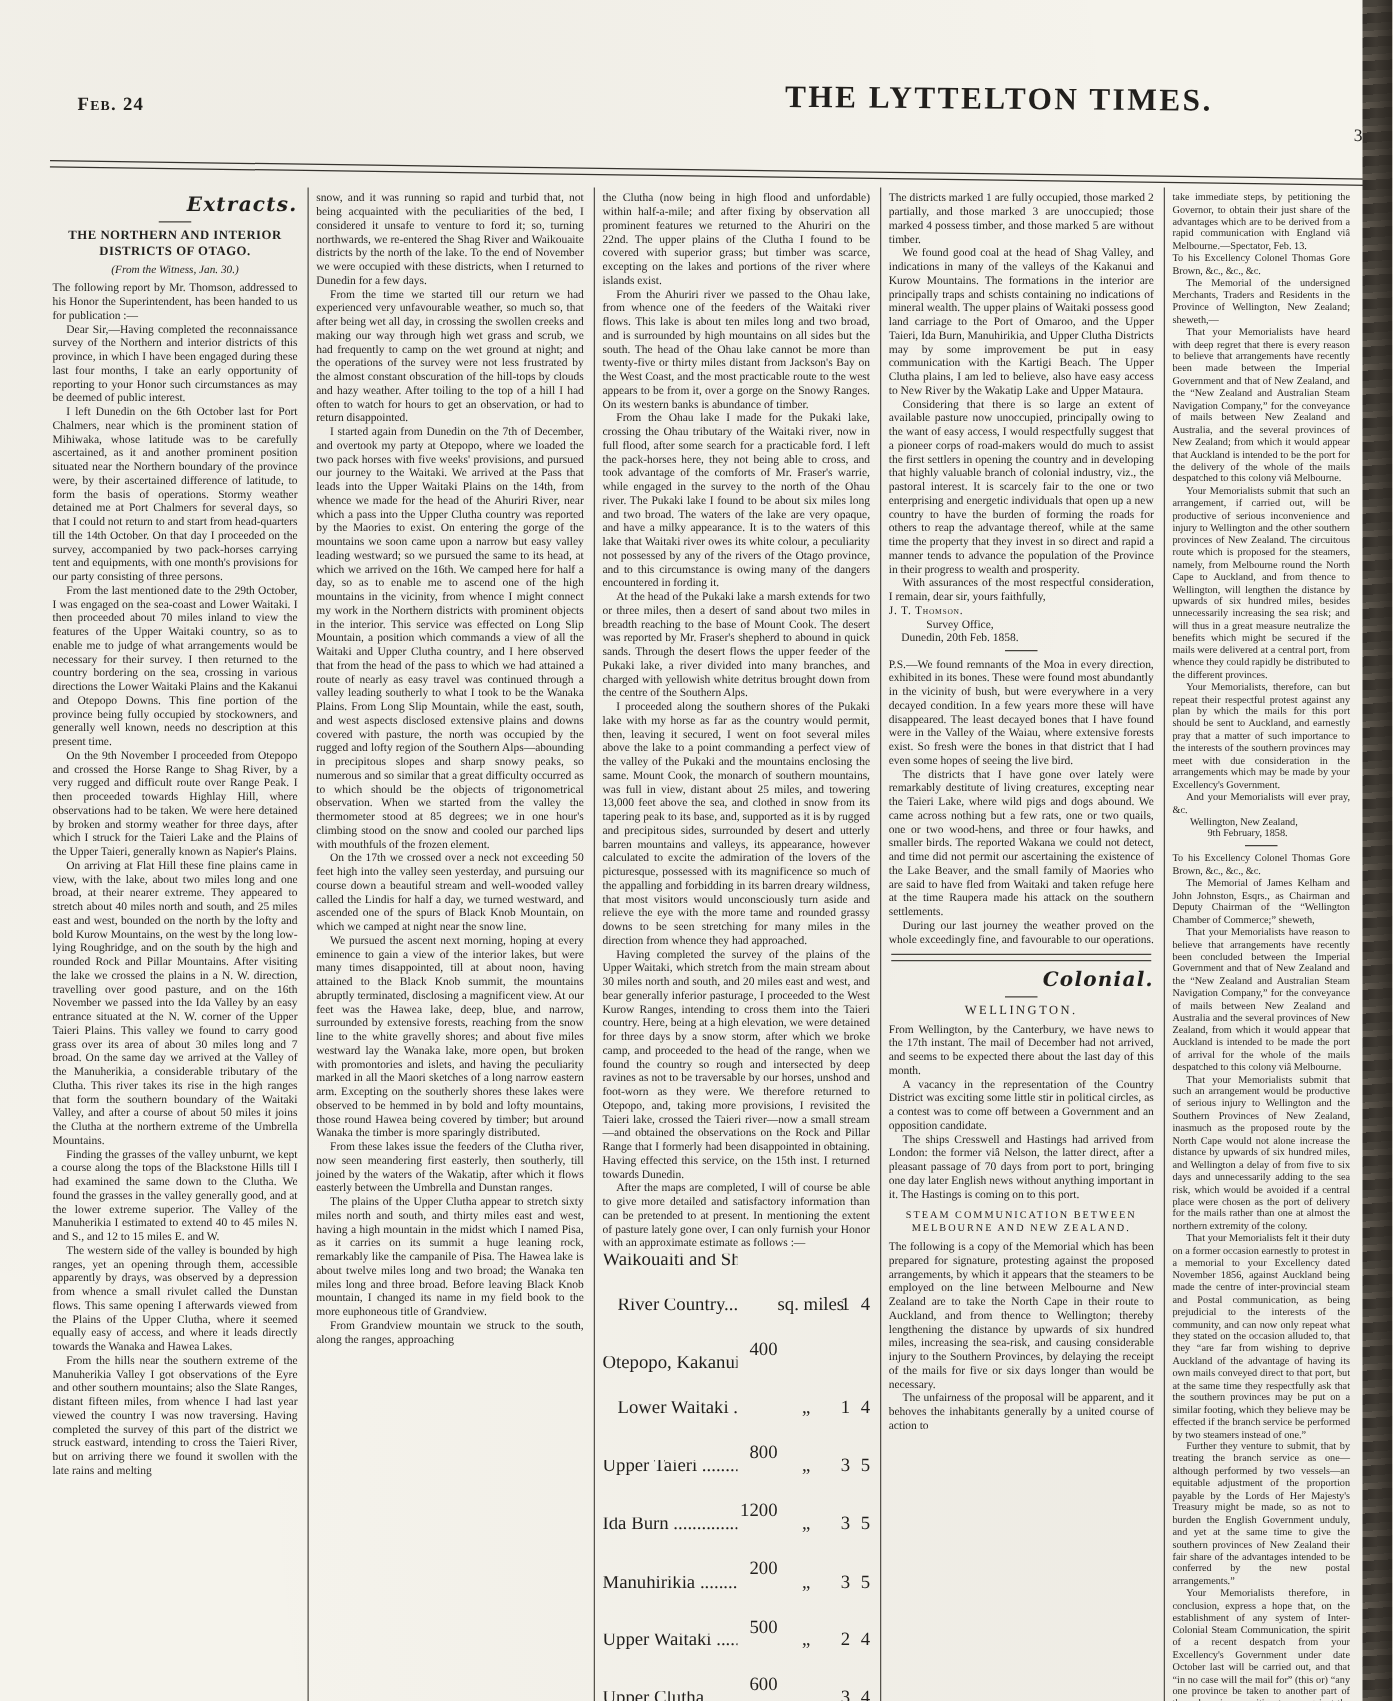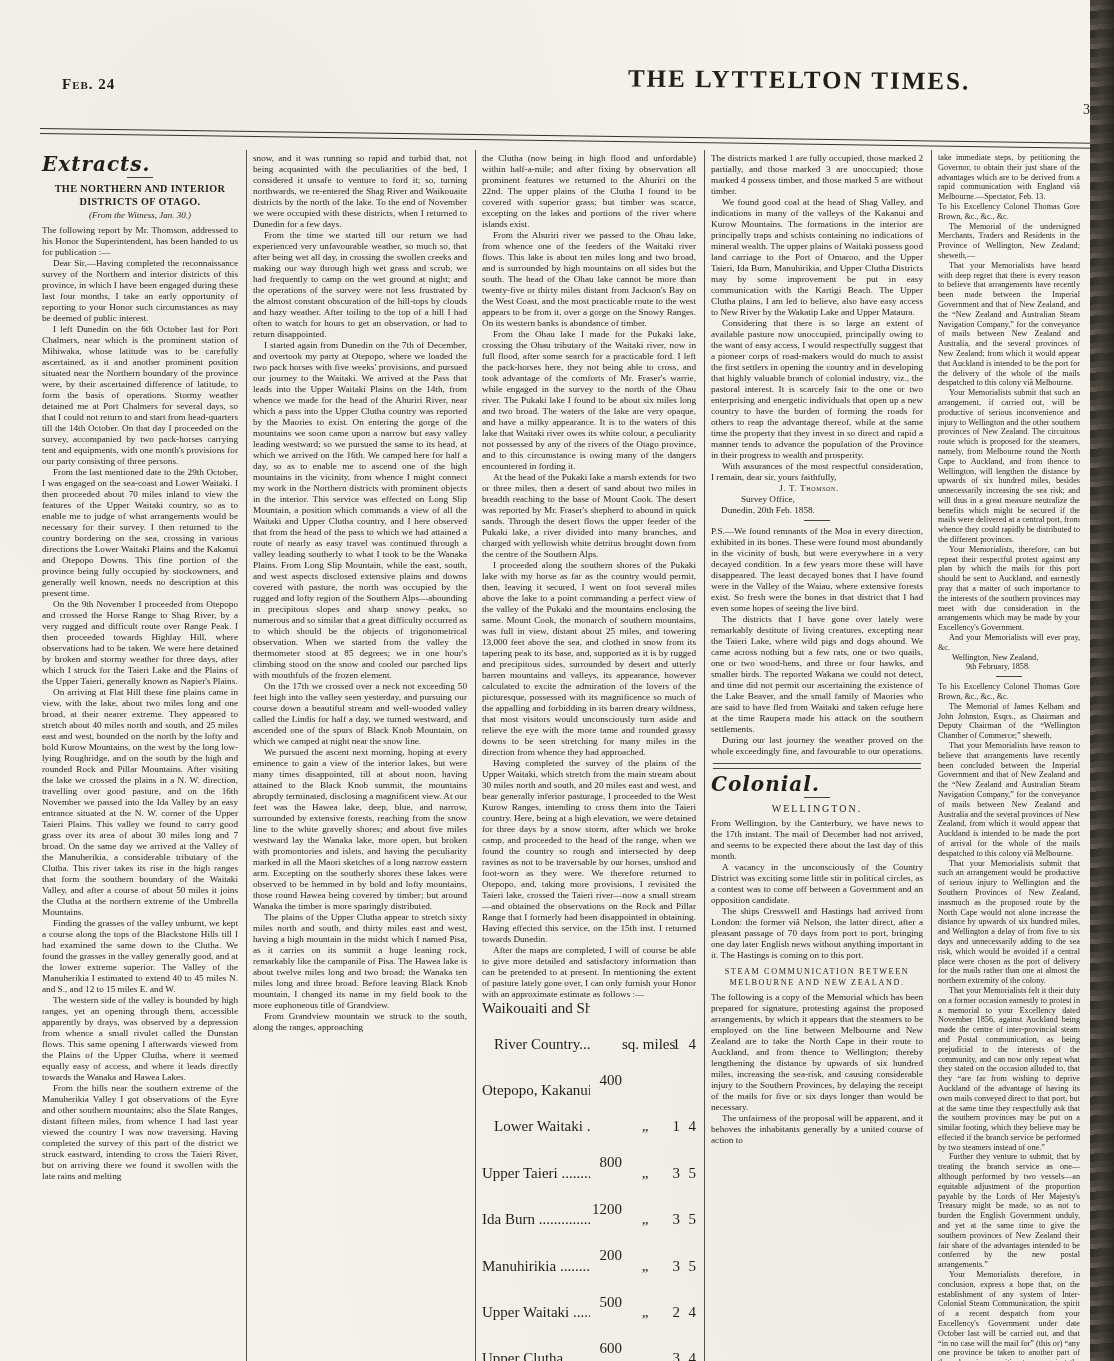--- a/index.html
+++ b/index.html
@@ -12,28 +12,28 @@
   .hdr .date{position:absolute;left:62px;top:18px;font-size:15px;font-weight:bold;letter-spacing:1px;font-variant:small-caps;}
   .hdr .masthead{position:absolute;left:628px;top:8px;margin:0;font-size:25px;font-weight:bold;letter-spacing:2px;white-space:nowrap;transform:rotate(0.5deg);}
   .hdr .pagenum{position:absolute;right:24px;top:44px;font-size:14px;}
   .double-rule{position:absolute;top:128px;left:40px;right:20px;height:4px;border-top:1.6px solid #35322d;border-bottom:1px solid #35322d;transform:rotate(0.8deg);transform-origin:left center;}
   .columns{position:absolute;top:150px;left:36px;right:26px;bottom:0;display:grid;grid-template-columns:211px 229px 229px 227px 1fr;}
   .col{padding:3px 8px 0 6px;border-right:1px solid #55524b;overflow:hidden;font-size:9.2px;line-height:11px;}
   .col:last-child{border-right:none;}
   .col.col5{font-size:8.2px;line-height:9.8px;}
   .para{text-align:justify;text-indent:11px;}
   .para.noindent{text-indent:0;}
-  .h-black{text-align:left;font-family:"DejaVu Serif",serif;font-style:italic;font-weight:bold;font-size:20px;line-height:18px;letter-spacing:1px;margin:2px 0 1px;}
+  .h-black{text-align:right;font-family:"DejaVu Serif",serif;font-style:italic;font-weight:bold;font-size:16px;line-height:18px;letter-spacing:1px;margin:2px 0 1px;}
   .rule-short{width:26px;border-top:1px solid #45423c;margin:4px auto 5px;height:0;}
   .rule-double{height:4px;border-top:1px solid #45423c;border-bottom:1px solid #45423c;margin:6px 2px 6px;}
   .h-caps{text-align:center;font-weight:bold;font-size:10.2px;line-height:12.5px;letter-spacing:0.4px;margin:2px 0;}
   .h-town{text-align:center;font-size:10px;letter-spacing:2px;margin:3px 0 4px;}
   .byline{text-align:center;font-style:italic;font-size:9px;margin:1px 0 4px;}
   .h-sub{text-align:center;font-size:8.2px;letter-spacing:1.6px;line-height:11px;margin:5px 4px 4px;}
-  .sig{text-align:center;font-variant:small-caps;padding-right:16px;letter-spacing:0.6px;}
+  .sig{text-align:left;font-variant:small-caps;padding-right:16px;letter-spacing:0.6px;}
   .line{text-indent:0;}
   .table{margin-top:3px;font-size:15px;line-height:10.4px;}
   .trow{display:flex;white-space:nowrap;}
   .trow .lbl{overflow:hidden;}
   .trow .lbl.ind{padding-left:12px;}
   .trow .area{margin-left:auto;min-width:32px;text-align:right;margin-top:36px;}
   .trow .unit{min-width:46px;text-align:center;}
   .trow .m1{min-width:12px;text-align:right;}
   .trow .m2{min-width:16px;text-align:right;}
   .page-edge{position:absolute;right:0;top:0;width:24px;height:100%;
@@ -66,20 +66,21 @@
         <div class="para">Finding the grasses of the valley unburnt, we kept a course along the tops of the Blackstone Hills till I had examined the same down to the Clutha. We found the grasses in the valley generally good, and at the lower extreme superior. The Valley of the Manuherikia I estimated to extend 40 to 45 miles N. and S., and 12 to 15 miles E. and W.</div>
         <div class="para">The western side of the valley is bounded by high ranges, yet an opening through them, accessible apparently by drays, was observed by a depression from whence a small rivulet called the Dunstan flows. This same opening I afterwards viewed from the Plains of the Upper Clutha, where it seemed equally easy of access, and where it leads directly towards the Wanaka and Hawea Lakes.</div>
         <div class="para">From the hills near the southern extreme of the Manuherikia Valley I got observations of the Eyre and other southern mountains; also the Slate Ranges, distant fifteen miles, from whence I had last year viewed the country I was now traversing. Having completed the survey of this part of the district we struck eastward, intending to cross the Taieri River, but on arriving there we found it swollen with the late rains and melting</div>
       </div>
       <div class="col col2">
         <div class="para noindent">snow, and it was running so rapid and turbid that, not being acquainted with the peculiarities of the bed, I considered it unsafe to venture to ford it; so, turning northwards, we re-entered the Shag River and Waikouaite districts by the north of the lake. To the end of November we were occupied with these districts, when I returned to Dunedin for a few days.</div>
         <div class="para">From the time we started till our return we had experienced very unfavourable weather, so much so, that after being wet all day, in crossing the swollen creeks and making our way through high wet grass and scrub, we had frequently to camp on the wet ground at night; and the operations of the survey were not less frustrated by the almost constant obscuration of the hill-tops by clouds and hazy weather. After toiling to the top of a hill I had often to watch for hours to get an observation, or had to return disappointed.</div>
         <div class="para">I started again from Dunedin on the 7th of December, and overtook my party at Otepopo, where we loaded the two pack horses with five weeks' provisions, and pursued our journey to the Waitaki. We arrived at the Pass that leads into the Upper Waitaki Plains on the 14th, from whence we made for the head of the Ahuriri River, near which a pass into the Upper Clutha country was reported by the Maories to exist. On entering the gorge of the mountains we soon came upon a narrow but easy valley leading westward; so we pursued the same to its head, at which we arrived on the 16th. We camped here for half a day, so as to enable me to ascend one of the high mountains in the vicinity, from whence I might connect my work in the Northern districts with prominent objects in the interior. This service was effected on Long Slip Mountain, a position which commands a view of all the Waitaki and Upper Clutha country, and I here observed that from the head of the pass to which we had attained a route of nearly as easy travel was continued through a valley leading southerly to what I took to be the Wanaka Plains. From Long Slip Mountain, while the east, south, and west aspects disclosed extensive plains and downs covered with pasture, the north was occupied by the rugged and lofty region of the Southern Alps—abounding in precipitous slopes and sharp snowy peaks, so numerous and so similar that a great difficulty occurred as to which should be the objects of trigonometrical observation. When we started from the valley the thermometer stood at 85 degrees; we in one hour's climbing stood on the snow and cooled our parched lips with mouthfuls of the frozen element.</div>
         <div class="para">On the 17th we crossed over a neck not exceeding 50 feet high into the valley seen yesterday, and pursuing our course down a beautiful stream and well-wooded valley called the Lindis for half a day, we turned westward, and ascended one of the spurs of Black Knob Mountain, on which we camped at night near the snow line.</div>
         <div class="para">We pursued the ascent next morning, hoping at every eminence to gain a view of the interior lakes, but were many times disappointed, till at about noon, having attained to the Black Knob summit, the mountains abruptly terminated, disclosing a magnificent view. At our feet was the Hawea lake, deep, blue, and narrow, surrounded by extensive forests, reaching from the snow line to the white gravelly shores; and about five miles westward lay the Wanaka lake, more open, but broken with promontories and islets, and having the peculiarity marked in all the Maori sketches of a long narrow eastern arm. Excepting on the southerly shores these lakes were observed to be hemmed in by bold and lofty mountains, those round Hawea being covered by timber; but around Wanaka the timber is more sparingly distributed.</div>
+        <div class="para">From these lakes issue the feeders of the Clutha river, now seen meandering first easterly, then southerly, till joined by the waters of the Wakatip, after which it flows easterly between the Umbrella and Dunstan ranges.</div>
         <div class="para">The plains of the Upper Clutha appear to stretch sixty miles north and south, and thirty miles east and west, having a high mountain in the midst which I named Pisa, as it carries on its summit a huge leaning rock, remarkably like the campanile of Pisa. The Hawea lake is about twelve miles long and two broad; the Wanaka ten miles long and three broad. Before leaving Black Knob mountain, I changed its name in my field book to the more euphoneous title of Grandview.</div>
         <div class="para">From Grandview mountain we struck to the south, along the ranges, approaching</div>
       </div>
       <div class="col col3">
         <div class="para noindent">the Clutha (now being in high flood and unfordable) within half-a-mile; and after fixing by observation all prominent features we returned to the Ahuriri on the 22nd. The upper plains of the Clutha I found to be covered with superior grass; but timber was scarce, excepting on the lakes and portions of the river where islands exist.</div>
         <div class="para">From the Ahuriri river we passed to the Ohau lake, from whence one of the feeders of the Waitaki river flows. This lake is about ten miles long and two broad, and is surrounded by high mountains on all sides but the south. The head of the Ohau lake cannot be more than twenty-five or thirty miles distant from Jackson's Bay on the West Coast, and the most practicable route to the west appears to be from it, over a gorge on the Snowy Ranges. On its western banks is abundance of timber.</div>
         <div class="para">From the Ohau lake I made for the Pukaki lake, crossing the Ohau tributary of the Waitaki river, now in full flood, after some search for a practicable ford. I left the pack-horses here, they not being able to cross, and took advantage of the comforts of Mr. Fraser's warrie, while engaged in the survey to the north of the Ohau river. The Pukaki lake I found to be about six miles long and two broad. The waters of the lake are very opaque, and have a milky appearance. It is to the waters of this lake that Waitaki river owes its white colour, a peculiarity not possessed by any of the rivers of the Otago province, and to this circumstance is owing many of the dangers encountered in fording it.</div>
         <div class="para">At the head of the Pukaki lake a marsh extends for two or three miles, then a desert of sand about two miles in breadth reaching to the base of Mount Cook. The desert was reported by Mr. Fraser's shepherd to abound in quick sands. Through the desert flows the upper feeder of the Pukaki lake, a river divided into many branches, and charged with yellowish white detritus brought down from the centre of the Southern Alps.</div>
         <div class="para">I proceeded along the southern shores of the Pukaki lake with my horse as far as the country would permit, then, leaving it secured, I went on foot several miles above the lake to a point commanding a perfect view of the valley of the Pukaki and the mountains enclosing the same. Mount Cook, the monarch of southern mountains, was full in view, distant about 25 miles, and towering 13,000 feet above the sea, and clothed in snow from its tapering peak to its base, and, supported as it is by rugged and precipitous sides, surrounded by desert and utterly barren mountains and valleys, its appearance, however calculated to excite the admiration of the lovers of the picturesque, possessed with its magnificence so much of the appalling and forbidding in its barren dreary wildness, that most visitors would unconsciously turn aside and relieve the eye with the more tame and rounded grassy downs to be seen stretching for many miles in the direction from whence they had approached.</div>
         <div class="para">Having completed the survey of the plains of the Upper Waitaki, which stretch from the main stream about 30 miles north and south, and 20 miles east and west, and bear generally inferior pasturage, I proceeded to the West Kurow Ranges, intending to cross them into the Taieri country. Here, being at a high elevation, we were detained for three days by a snow storm, after which we broke camp, and proceeded to the head of the range, when we found the country so rough and intersected by deep ravines as not to be traversable by our horses, unshod and foot-worn as they were. We therefore returned to Otepopo, and, taking more provisions, I revisited the Taieri lake, crossed the Taieri river—now a small stream—and obtained the observations on the Rock and Pillar Range that I formerly had been disappointed in obtaining. Having effected this service, on the 15th inst. I returned towards Dunedin.</div>
@@ -160,21 +161,21 @@
         <div class="para line" style="padding-left: 10px;">Dunedin, 20th Feb. 1858.</div>
         <div class="rule-short"></div>
         <div class="para noindent">P.S.—We found remnants of the Moa in every direction, exhibited in its bones. These were found most abundantly in the vicinity of bush, but were everywhere in a very decayed condition. In a few years more these will have disappeared. The least decayed bones that I have found were in the Valley of the Waiau, where extensive forests exist. So fresh were the bones in that district that I had even some hopes of seeing the live bird.</div>
         <div class="para">The districts that I have gone over lately were remarkably destitute of living creatures, excepting near the Taieri Lake, where wild pigs and dogs abound. We came across nothing but a few rats, one or two quails, one or two wood-hens, and three or four hawks, and smaller birds. The reported Wakana we could not detect, and time did not permit our ascertaining the existence of the Lake Beaver, and the small family of Maories who are said to have fled from Waitaki and taken refuge here at the time Raupera made his attack on the southern settlements.</div>
         <div class="para">During our last journey the weather proved on the whole exceedingly fine, and favourable to our operations.</div>
         <div class="rule-double"></div>
         <div class="h-black">Colonial.</div>
         <div class="rule-short"></div>
         <div class="h-town">WELLINGTON.</div>
         <div class="para noindent">From Wellington, by the Canterbury, we have news to the 17th instant. The mail of December had not arrived, and seems to be expected there about the last day of this month.</div>
-        <div class="para">A vacancy in the unconsciously of the Country District was exciting some little stir in political circles, as a contest was to come off between a Government and an opposition candidate.</div>
+        <div class="para">A vacancy in the representation of the Country District was exciting some little stir in political circles, as a contest was to come off between a Government and an opposition candidate.</div>
         <div class="para">The ships Cresswell and Hastings had arrived from London: the former viâ Nelson, the latter direct, after a pleasant passage of 70 days from port to port, bringing one day later English news without anything important in it. The Hastings is coming on to this port.</div>
         <div class="h-sub">STEAM COMMUNICATION BETWEEN MELBOURNE AND NEW ZEALAND.</div>
         <div class="para noindent">The following is a copy of the Memorial which has been prepared for signature, protesting against the proposed arrangements, by which it appears that the steamers to be employed on the line between Melbourne and New Zealand are to take the North Cape in their route to Auckland, and from thence to Wellington; thereby lengthening the distance by upwards of six hundred miles, increasing the sea-risk, and causing considerable injury to the Southern Provinces, by delaying the receipt of the mails for five or six days longer than would be necessary.</div>
         <div class="para">The unfairness of the proposal will be apparent, and it behoves the inhabitants generally by a united course of action to</div>
       </div>
       <div class="col col5">
         <div class="para noindent">take immediate steps, by petitioning the Governor, to obtain their just share of the advantages which are to be derived from a rapid communication with England viâ Melbourne.—Spectator, Feb. 13.</div>
         <div class="para noindent">To his Excellency Colonel Thomas Gore Brown, &amp;c., &amp;c., &amp;c.</div>
         <div class="para">The Memorial of the undersigned Merchants, Traders and Residents in the Province of Wellington, New Zealand; sheweth,—</div>
         <div class="para">That your Memorialists have heard with deep regret that there is every reason to believe that arrangements have recently been made between the Imperial Government and that of New Zealand, and the “New Zealand and Australian Steam Navigation Company,” for the conveyance of mails between New Zealand and Australia, and the several provinces of New Zealand; from which it would appear that Auckland is intended to be the port for the delivery of the whole of the mails despatched to this colony viâ Melbourne.</div>

